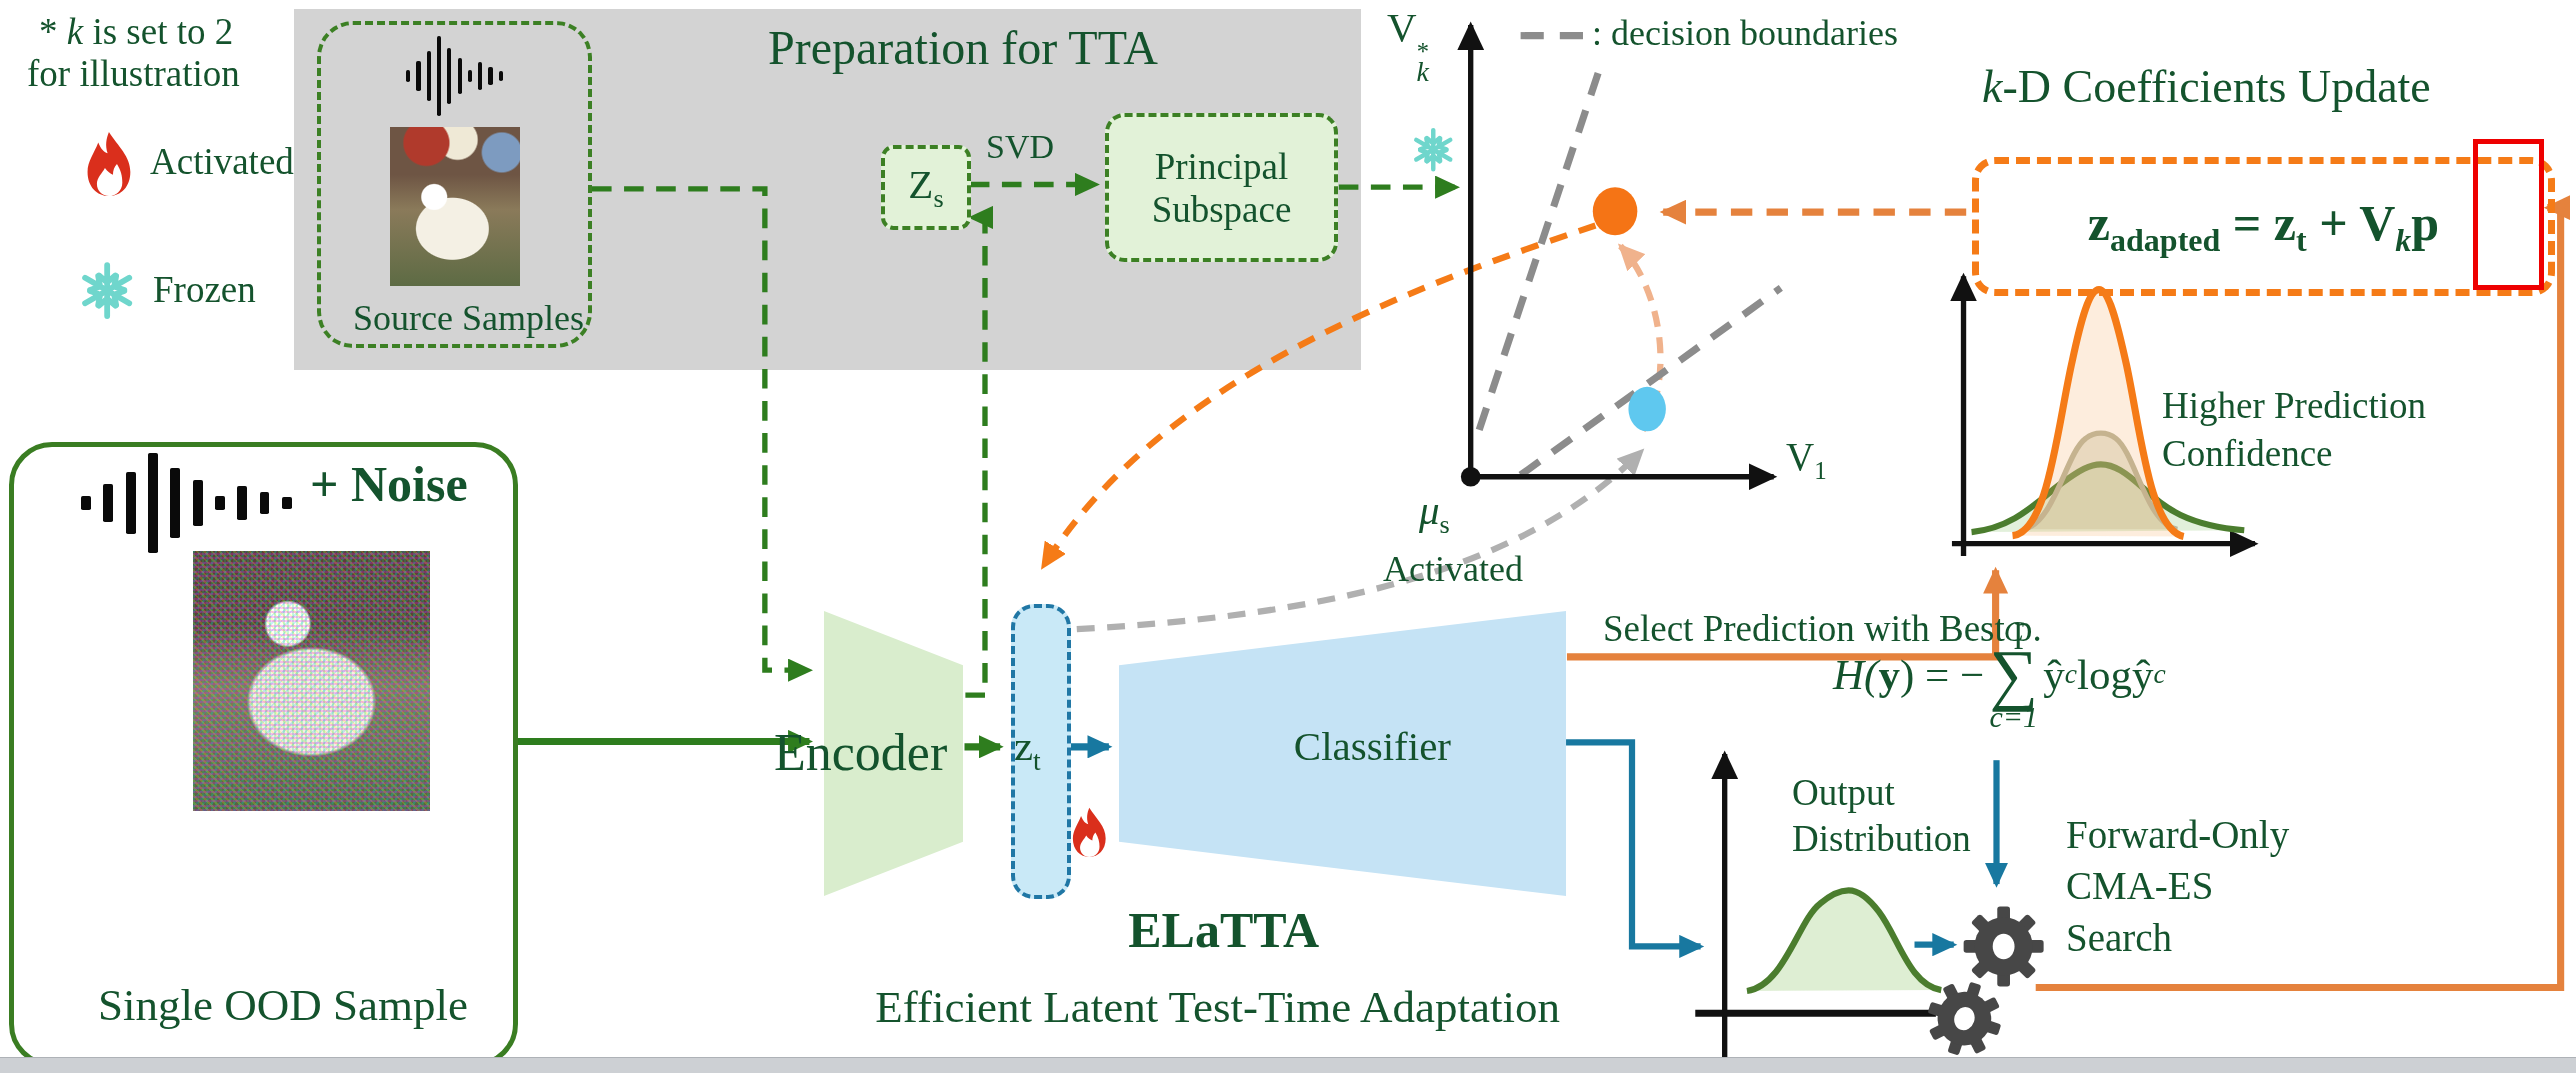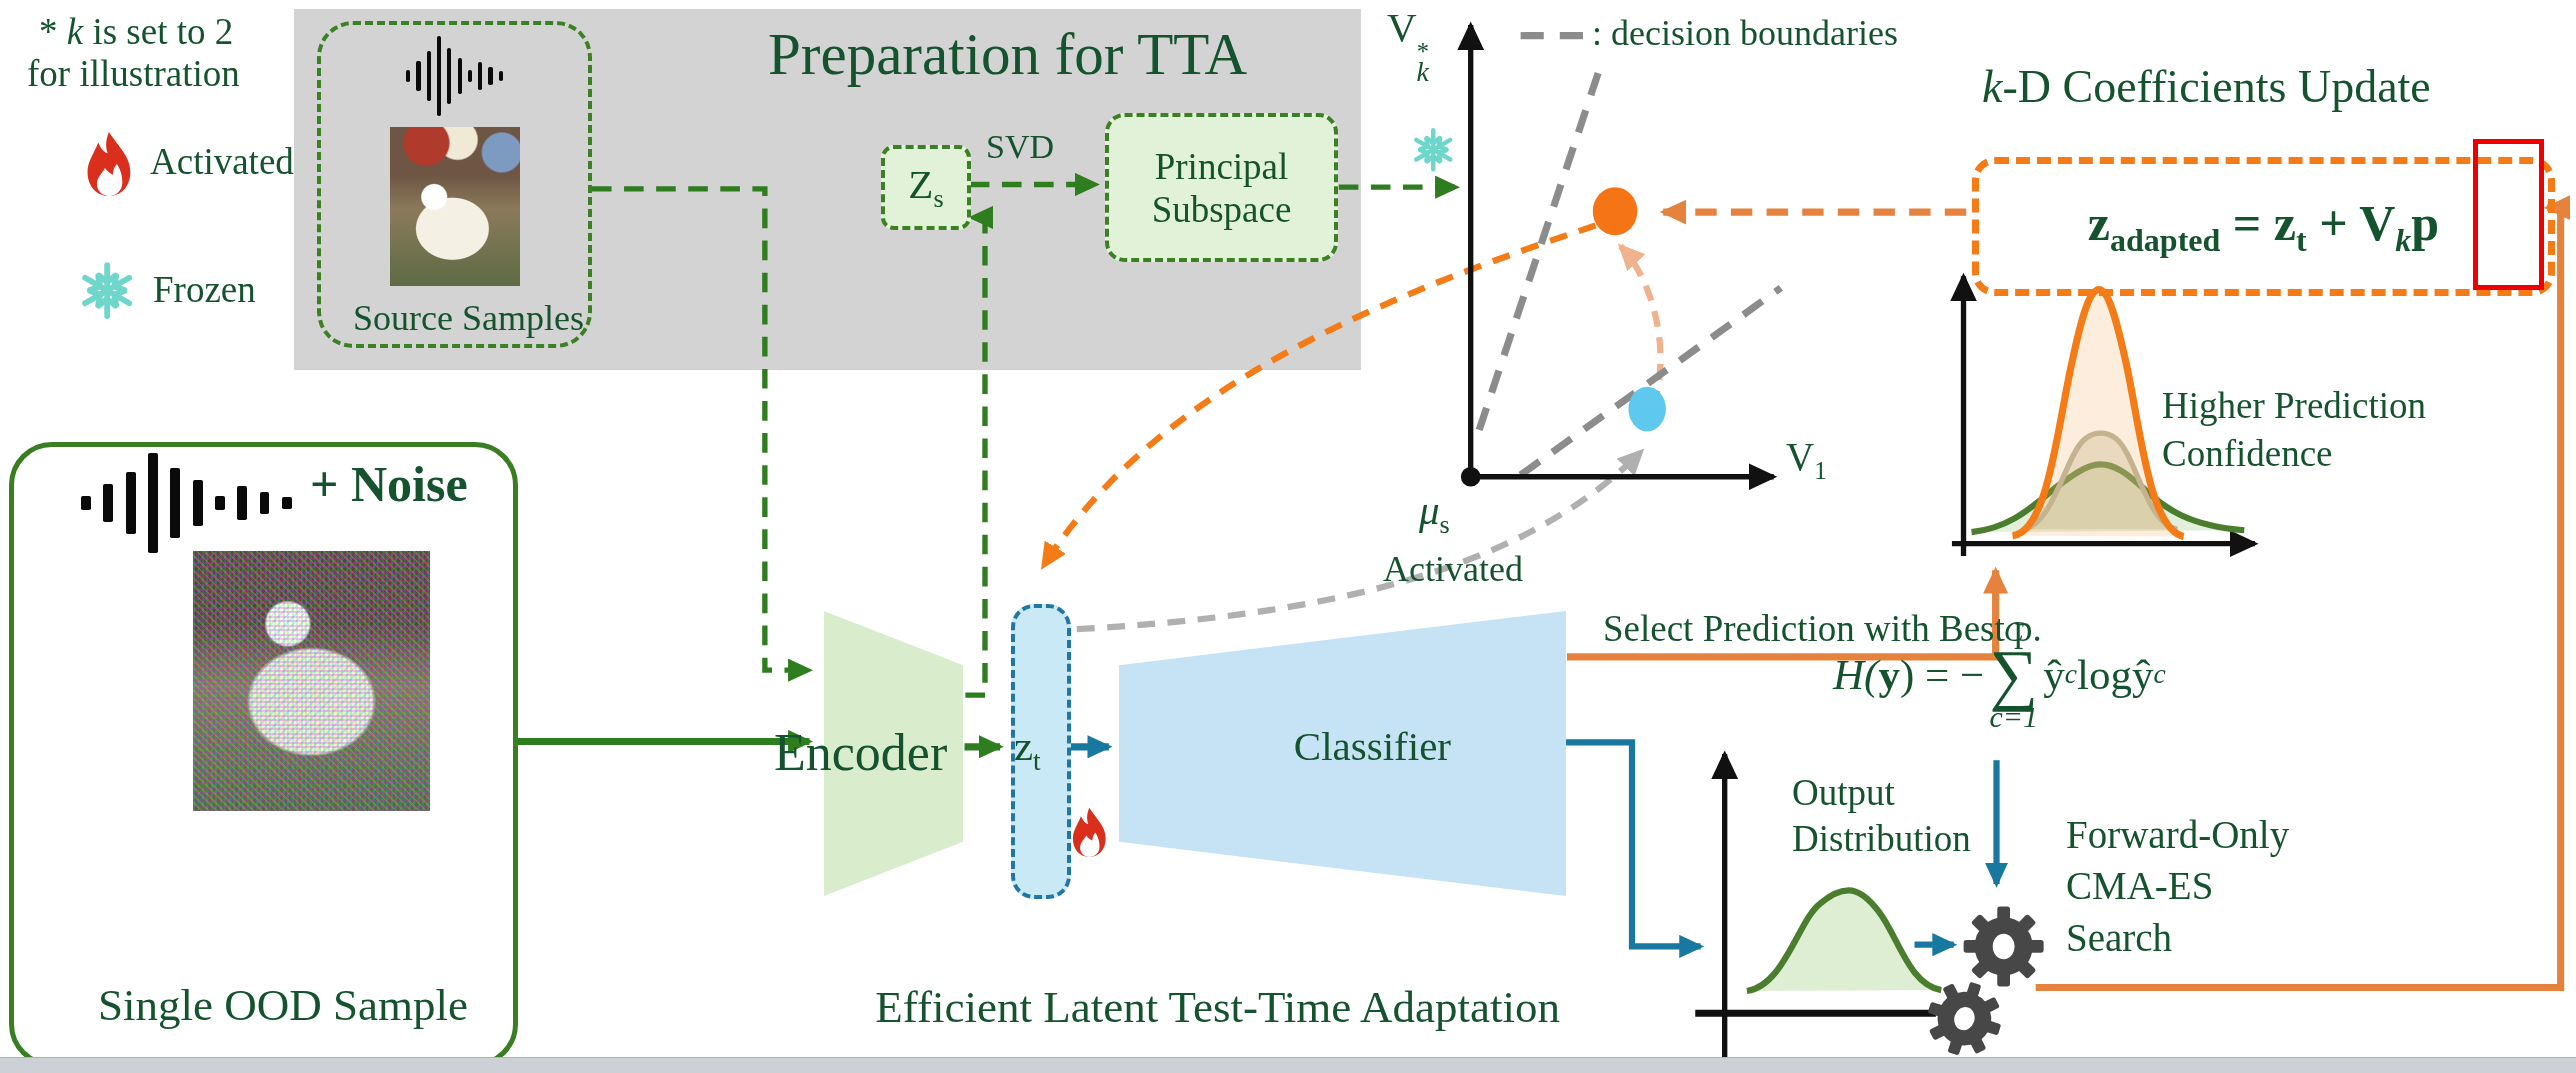--- a/index.html
+++ b/index.html
@@ -183,21 +183,21 @@
     <use href="#flake" transform="translate(1596,772) scale(1.3)"></use>
   </svg>
 
   <div class="txt" style="left:39px;top:10.7px;font-size:37px;">
     <span>* </span><span class="it">k</span><span> is set to 2</span>
   </div>
   <div class="txt" style="left:27px;top:53px;font-size:37px;">for illustration</div>
   <div class="txt" style="left:150px;top:141px;font-size:37px;">Activated</div>
   <div class="txt" style="left:153px;top:269px;font-size:37px;">Frozen</div>
 
-  <div class="txt" style="left:768px;top:21.4px;font-size:59px;">Preparation for TTA</div>
+  <div class="txt" style="left:768px;top:21.4px;font-size:48px;">Preparation for TTA</div>
   <div class="abs dashedgreen" style="left:317px;top:21.4px;width:267px;height:319px;"></div>
   <div class="wave small abs" style="left:403px;top:36px;width:103px;height:80px;">
     <span></span>
       <span></span>
       <span></span>
       <span></span>
       <span></span>
       <span></span>
       <span></span>
       <span></span>
@@ -273,20 +273,21 @@
   <div class="txt ctr" style="left:774px;top:724px;width:152px;font-size:52px;">Encoder</div>
 
   <div class="abs ztbox" style="left:1011px;top:604px;width:52px;height:287px;"></div>
   <div class="txt" style="left:1014px;top:722px;font-size:43px;">
     <span>z</span><sub class="s">t</sub>
   </div>
 
   <div class="trap" style="left:1119px;top:611px;width:447px;height:285px;background:#c5e3f5;clip-path:polygon(0 19%,100% 0,100% 100%,0 81%);"></div>
   <div class="txt ctr" style="left:1237px;top:724px;width:214px;font-size:41px;">Classifier</div>
 
+  <div class="txt ctr bd" style="left:1052px;top:902px;width:267px;font-size:50px;">ELaTTA</div>
   <div class="txt ctr" style="left:811px;top:982px;width:749px;font-size:45px;">Efficient Latent Test-Time Adaptation</div>
 
   <div class="abs oodbox" style="left:9px;top:442px;width:499px;height:615px;"></div>
   <div class="wave big abs" style="left:75px;top:453px;width:223px;height:100px;">
     <span></span>
       <span></span>
       <span></span>
       <span></span>
       <span></span>
       <span></span>

